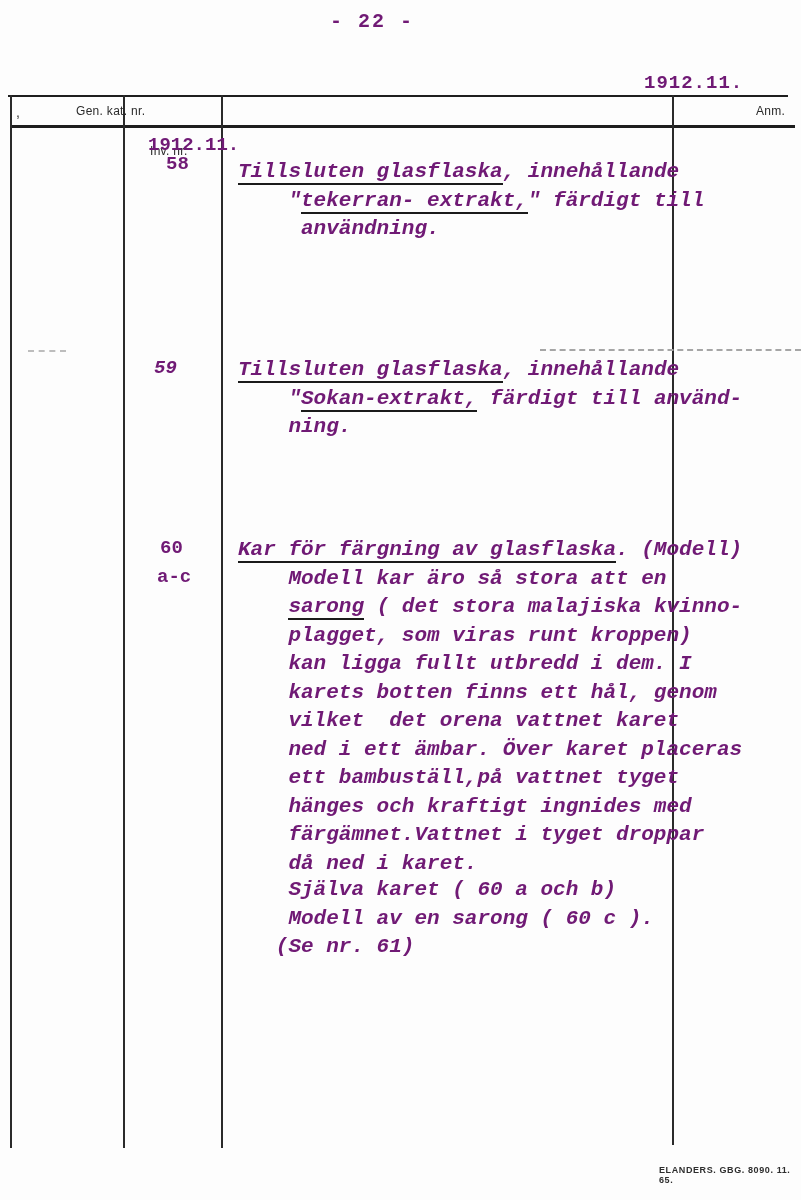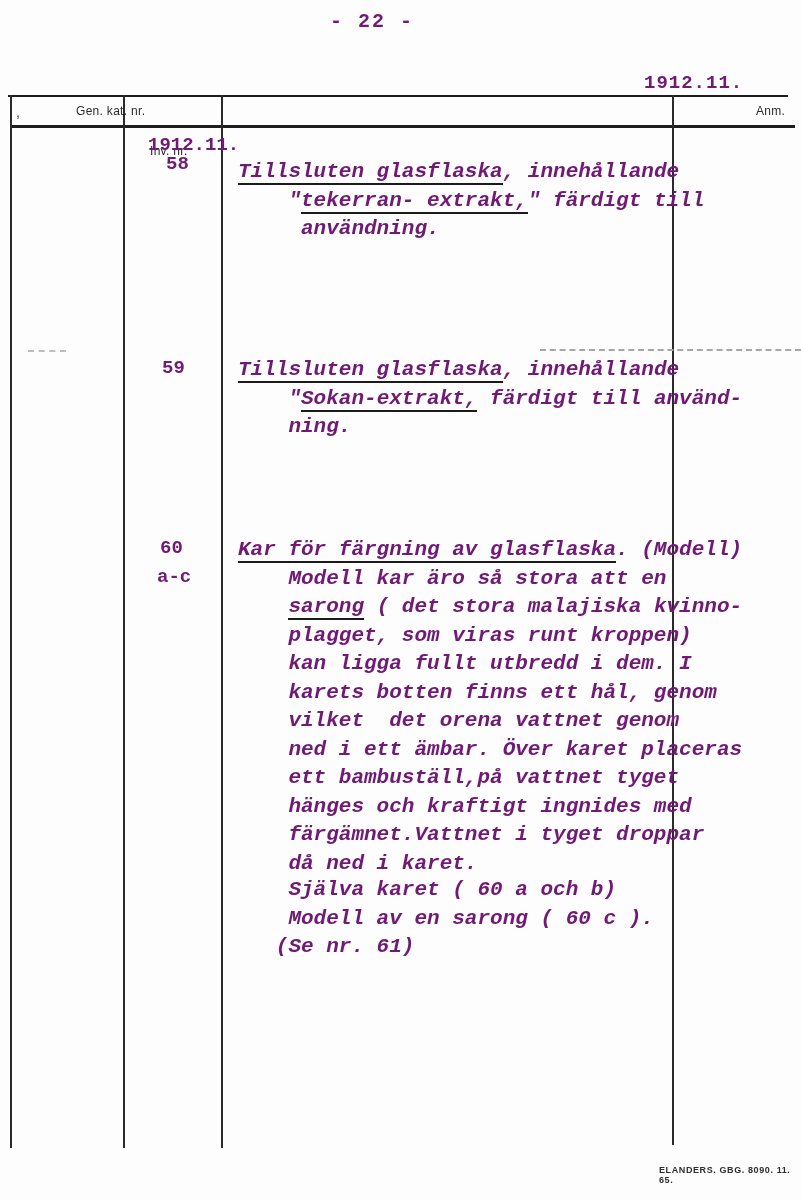--- a/index.html
+++ b/index.html
@@ -69,21 +69,21 @@
   <span class="comma-mark">,</span>
   <div class="form-label" style="top:104px; left:36px;margin-left:40px;">Gen. kat. nr.</div>
   <div class="form-label" style="top:104px; left:150px;margin-top:40px;">Inv. nr.</div>
   <div class="form-label" style="top:104px; left:716px;margin-left:40px;">Anm.</div>
 
   <div class="fold-line" style="left:28px; top:350px; width:38px; border-top-color:#bdbdbd;"></div>
   <div class="fold-line" style="left:540px; top:349px; width:261px;"></div>
 
   <div class="year-label mono">1912.11.</div>
   <div class="inv-num mono" style="top:153px; left:166px;">58</div>
-  <div class="inv-num mono" style="top:357px; left:162px;">59</div>
+  <div class="inv-num mono" style="top:357px; left:154px;font-style:italic;">59</div>
   <div class="inv-num mono" style="top:537px; left:160px;text-align:right;">60</div>
   <div class="inv-num mono" style="top:566px; left:157px;">a-c</div>
 
   <div class="tblock mono" style="top:158px; left:238px; width:520px;">
       <div class="tl"><span class="u">Tillsluten glasflaska</span><span>, innehållande</span></div>
       <div class="tl"><span>    "</span><span class="u">tekerran- extrakt,</span><span>" färdigt till</span></div>
       <div class="tl"><span>     användning.</span></div>
     </div>
 
   <div class="tblock mono" style="top:356px; left:238px; width:520px;">
@@ -92,21 +92,21 @@
       <div class="tl"><span>    ning.</span></div>
     </div>
 
   <div class="tblock mono" style="top:536px; left:238px; width:540px;">
       <div class="tl"><span class="u">Kar för färgning av glasflaska</span><span>. (Modell)</span></div>
       <div class="tl"><span>    Modell kar äro så stora att en</span></div>
       <div class="tl"><span>    </span><span class="u">sarong</span><span> ( det stora malajiska kvinno-</span></div>
       <div class="tl"><span>    plagget, som viras runt kroppen)</span></div>
       <div class="tl"><span>    kan ligga fullt utbredd i dem. I</span></div>
       <div class="tl"><span>    karets botten finns ett hål, genom</span></div>
-      <div class="tl"><span>    vilket  det orena vattnet genom</span></div>
+      <div class="tl"><span>    vilket  det orena vattnet karet</span></div>
       <div class="tl"><span>    ned i ett ämbar. Över karet placeras</span></div>
       <div class="tl"><span>    ett bambuställ,på vattnet tyget</span></div>
       <div class="tl"><span>    hänges och kraftigt ingnides med</span></div>
       <div class="tl"><span>    färgämnet.Vattnet i tyget droppar</span></div>
       <div class="tl"><span>    då ned i karet.</span></div>
     </div>
 
   <div class="tblock mono" style="top:876px; left:238px; width:520px;">
       <div class="tl"><span>    Själva karet ( 60 a och b)</span></div>
       <div class="tl"><span>    Modell av en sarong ( 60 c ).</span></div>

